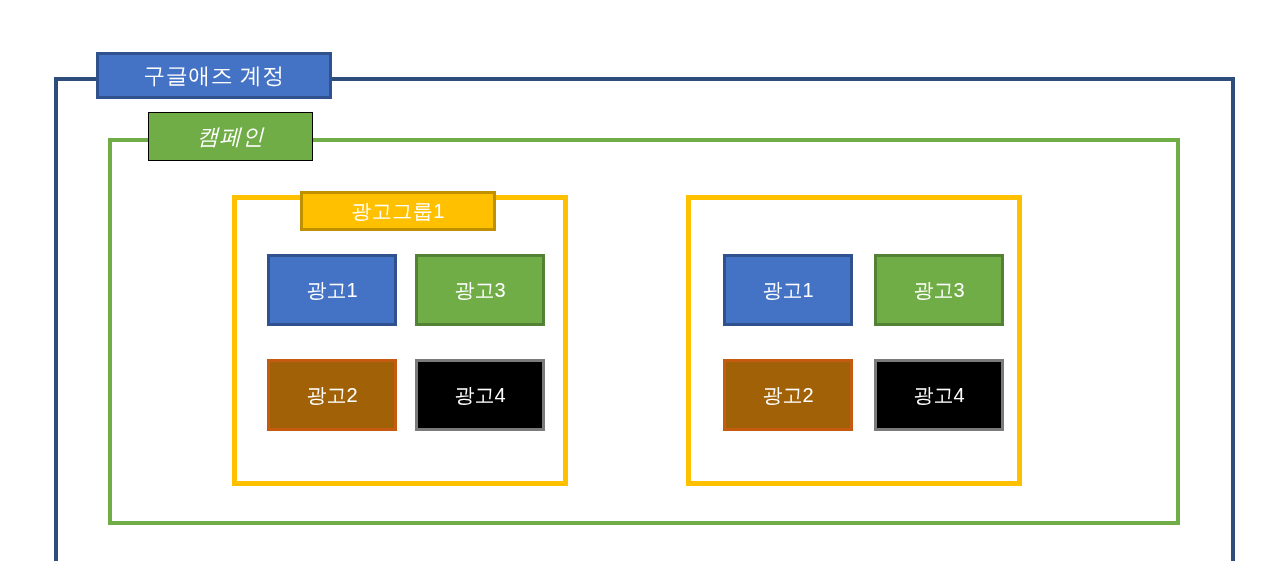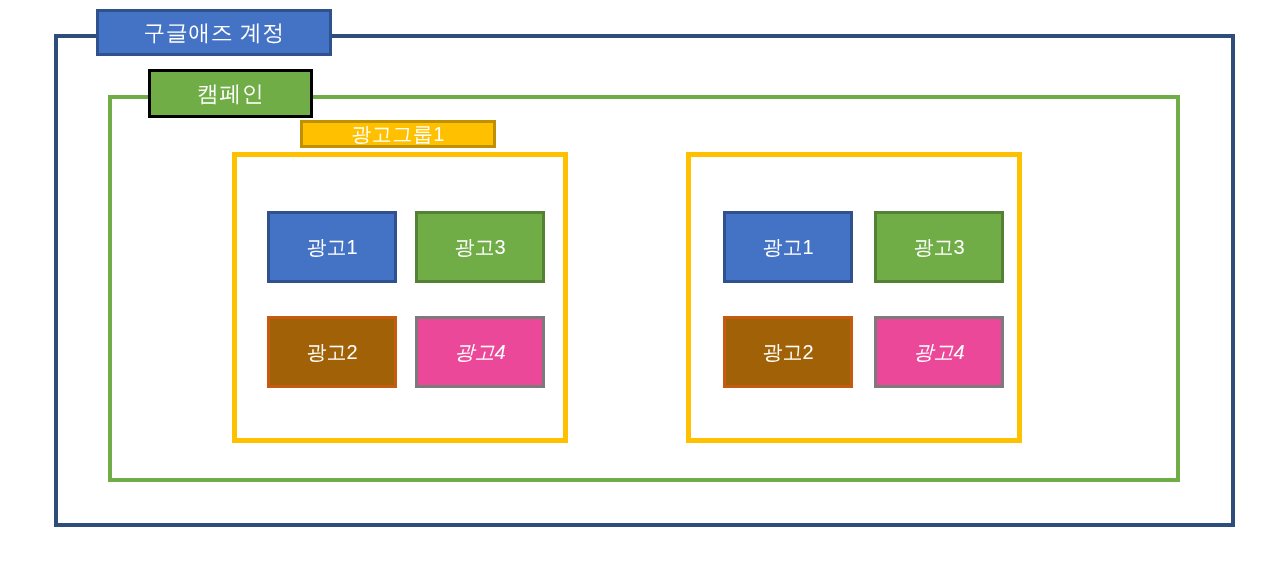--- a/index.html
+++ b/index.html
@@ -8,55 +8,55 @@
     background: #ffffff;
     font-family: "Liberation Sans", "DejaVu Sans", sans-serif;
   }
   #canvas {
     position: relative;
     width: 1285px;
     height: 561px;
     background: #ffffff;
     overflow: hidden;
   }
-  .abs { position: absolute; box-sizing: border-box; }
+  .abs { position: absolute; box-sizing: border-box; margin-top: 43px; }
 
   
   .frame { background: transparent; }
   .frame-account  { left: 54px;  top: 34px;  width: 1181px; height: 493px; border: 4px solid #2E4D7B; z-index: 1; }
   .frame-campaign { left: 108px; top: 95px;  width: 1072px; height: 387px; border: 4px solid #70AD47; z-index: 2; }
   .frame-group    { top: 152px;  width: 336px; height: 291px; border: 5px solid #FFC000; z-index: 3; }
   .frame-group1   { left: 232px; }
   .frame-group2   { left: 686px; }
 
   
   .tag {
     display: flex; align-items: center; justify-content: center;
     color: #ffffff; text-align: center; z-index: 5;
     letter-spacing: 0.5px;
   }
   .tag-account  { left: 96px;  top: 9px;   width: 236px; height: 47px; font-size: 22px;
                   background: #4472C4; border: 3px solid #2F528F; }
   .tag-campaign { left: 148px; top: 69px;  width: 165px; height: 49px; font-size: 22px;
-                  background: #70AD47; border: 3px solid #000000; }
-  .tag-group    { top: 120px;  width: 196px; height: 28px; font-size: 20px;
+                  background: #70AD47; border: 1px solid #000000; font-style: italic; }
+  .tag-group    { top: 148px;  width: 196px; height: 40px; font-size: 20px;
                   background: #FFC000; border: 3px solid #BF9000; }
   .tag-group1   { left: 300px; }
   .tag-group2   { left: 754px; }
 
   
   .ad {
     width: 130px; height: 72px; z-index: 4;
     display: flex; align-items: center; justify-content: center;
     color: #ffffff; font-size: 20px; text-align: left;
   }
   .ad-blue   { background: #4472C4; border: 3px solid #2F528F; }
   .ad-green  { background: #70AD47; border: 3px solid #548235; }
   .ad-orange { background: #a16207; border: 3px solid #C55A11; }
-  .ad-gray   { background: #ec4899; border: 3px solid #7B7B7B; font-style: italic; }
+  .ad-gray   { background: #000000; border: 3px solid #7B7B7B; }
 
   
   .g1-a1 { left: 267px; top: 211px; }
   .g1-a3 { left: 415px; top: 211px; }
   .g1-a2 { left: 267px; top: 316px; }
   .g1-a4 { left: 415px; top: 316px; }
   
   .g2-a1 { left: 723px; top: 211px; }
   .g2-a3 { left: 874px; top: 211px; }
   .g2-a2 { left: 723px; top: 316px; }

